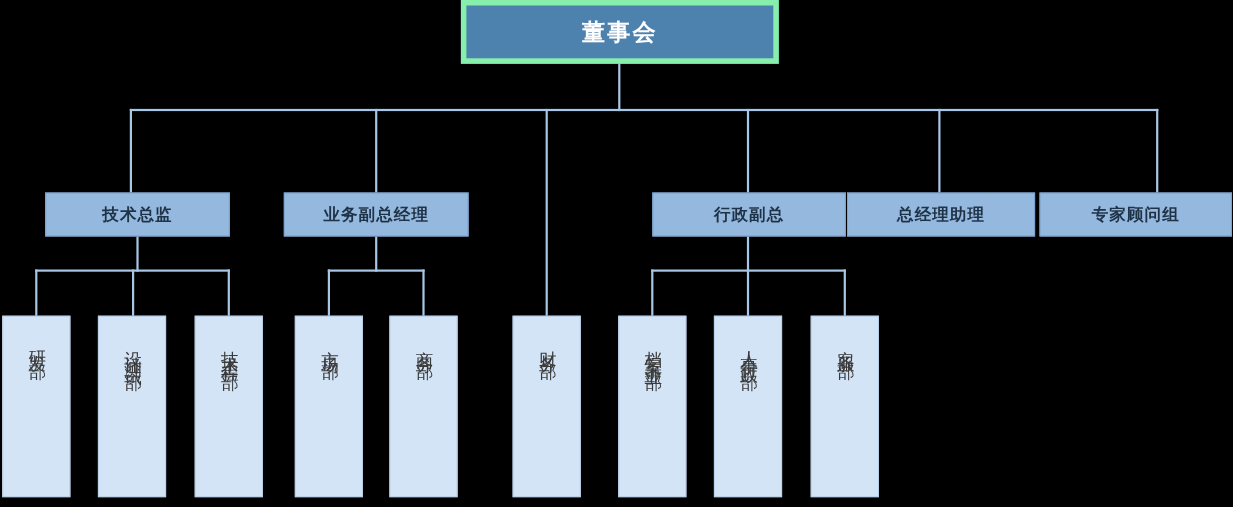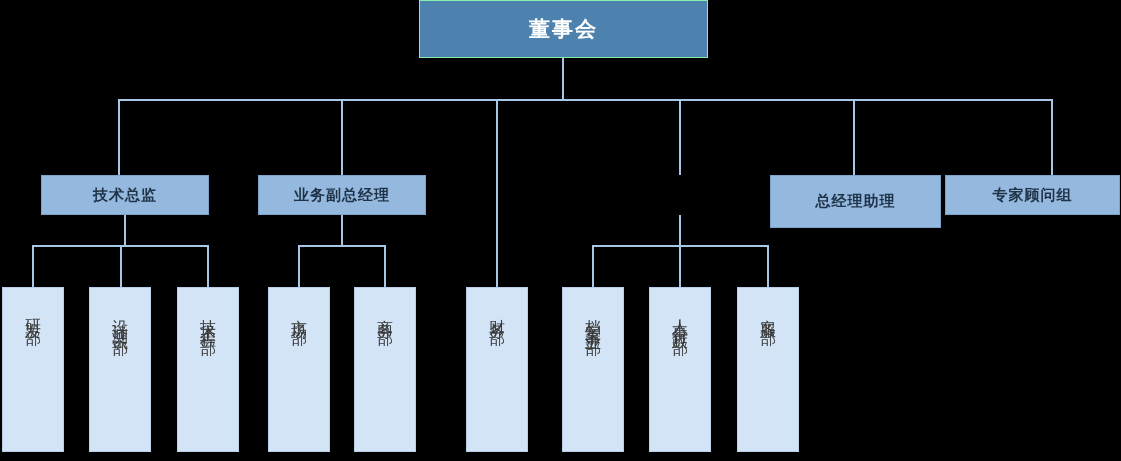--- a/index.html
+++ b/index.html
@@ -4,21 +4,21 @@
 <style>
   html,body{margin:0;padding:0;background:#000;}
   body{width:1121px;height:461px;overflow:hidden;font-family:"Liberation Sans","DejaVu Sans",sans-serif;}
   #chart{position:relative;width:1121px;height:461px;background:#000;}
 
   .conn{position:absolute;background:#a8c6e5;}
 
   .node{position:absolute;box-sizing:border-box;display:flex;align-items:center;justify-content:center;}
 
   .node.root{
-    background:#4e82ae;border:1px solid #86efac;
+    background:#4e82ae;border:5px solid #86efac;
     color:#ffffff;font-weight:bold;font-size:21px;letter-spacing:2px;
   }
   .node.lvl2{
     background:#95b8de;border:1px solid #7ba3cd;
     color:#1f3348;font-weight:bold;font-size:15px;letter-spacing:1px;
   }
   .node.leaf{
     background:#d4e4f7;border:1px solid #b8cfe8;
     color:#3a3a3a;font-weight:normal;font-size:16px;
     align-items:flex-start;justify-content:center;
@@ -64,21 +64,24 @@
   <div class="node root" style="left:419px;top:0px;width:289px;height:58px;">
     <span>董事会</span>
   </div>
 
   <div class="node lvl2" style="left:258px;top:175px;width:168px;height:40px;">
     <span>业务副总经理</span>
   </div>
   <div class="node lvl2" style="left:41px;top:175px;width:168px;height:40px;">
     <span>技术总监</span>
   </div>
-  <div class="node lvl2" style="left:770px;top:175px;width:171px;height:53px;">
+  <div class="node lvl2" style="left:593px;top:175px;width:176px;height:40px;">
+    <span>行政副总</span>
+  </div>
+  <div class="node lvl2" style="left:770px;top:175px;width:171px;height:40px;">
     <span>总经理助理</span>
   </div>
   <div class="node lvl2" style="left:945px;top:175px;width:175px;height:40px;justify-content:center;">
     <span>专家顾问组</span>
   </div>
 
   <div class="node leaf" style="left:2px;top:287px;width:62px;height:165px;">
     <span class="vtext">研发部</span>
   </div>
   <div class="node leaf" style="left:89px;top:287px;width:62px;height:165px;">

